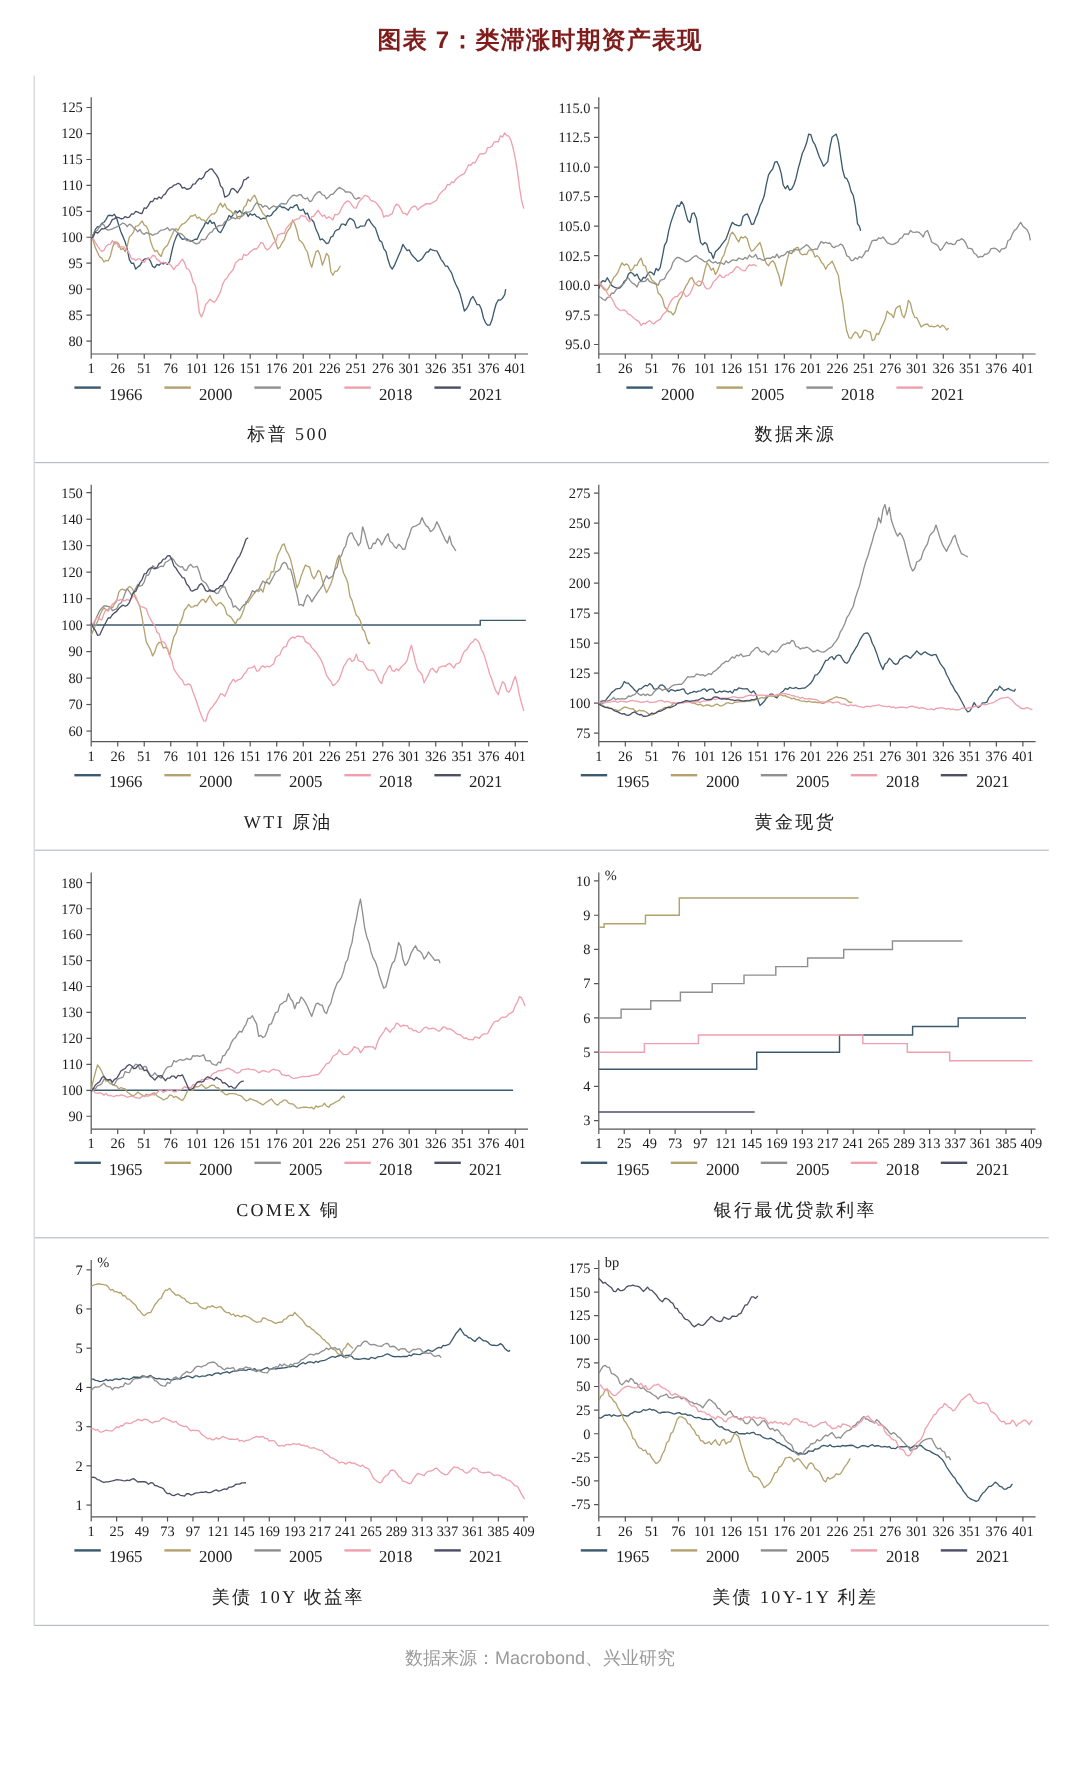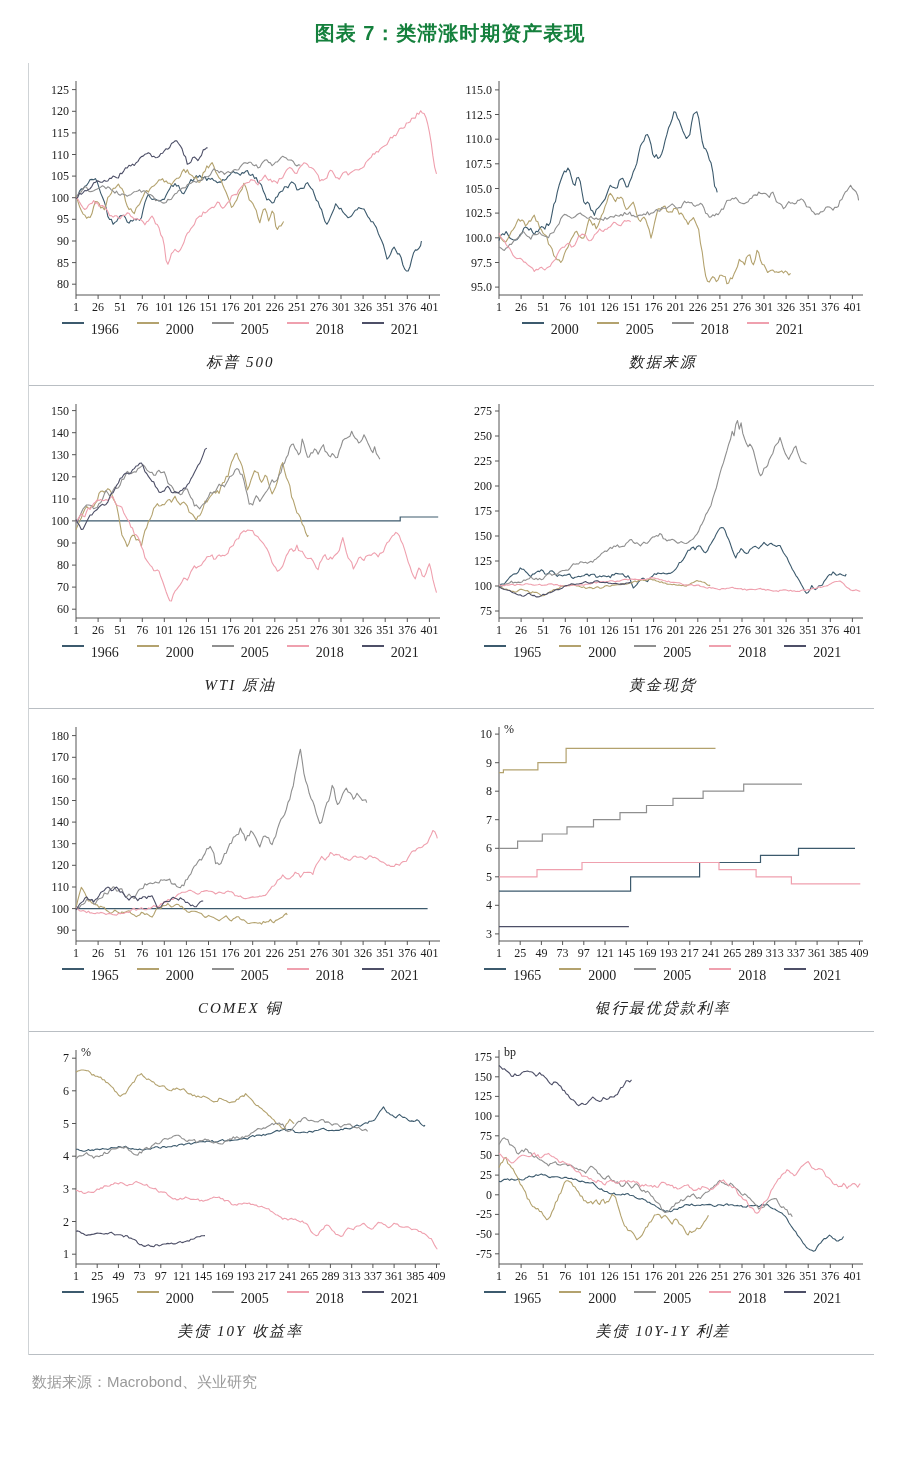--- a/index.html
+++ b/index.html
@@ -1,29 +1,29 @@
 <!DOCTYPE html>
 <html><head>
 <meta charset="utf-8">
 <style>
   html,body{margin:0;padding:0;background:#fff}
   body{width:900px;font-family:"Liberation Serif","DejaVu Serif",serif;color:#222}
   .page{width:900px;overflow:hidden}
   .title{text-align:center;font-family:"Liberation Sans","DejaVu Sans",sans-serif;
-         font-weight:bold;font-size:20px;color:#15803d;padding:20px 0 16px;letter-spacing:1px}
+         font-weight:bold;font-size:20px;color:#7f1d1d;padding:20px 0 16px;letter-spacing:1px}
   .grid{margin:0 26px 0 28px;border-left:1px solid #cfd3d6}
   .row{display:flex;border-bottom:1px solid #b9bec3;padding:8px 0 0}
   .cell{width:50%;display:flex;flex-direction:column;align-items:center;margin:0;padding:0}
   svg.plot{display:block}
   .tl{font-size:12px;fill:#1c1c1c;font-family:"Liberation Serif","DejaVu Serif",serif}
   .legend{display:flex;justify-content:center;align-items:center;font-size:14px;margin-top:1px;color:#222}
   .legend .it{display:flex;align-items:flex-start;margin:0 9px}
   .legend .dash{display:inline-block;width:22px;height:2px;margin-right:7px}
-  .caption{font-style:italic;font-size:15px;margin:15px 0 13px;letter-spacing:2px}
-  .footer{text-align:left;color:#9a9a9a;font-size:15px;margin:18px 32px 0;
+  .caption{font-size:15px;margin:15px 0 13px;letter-spacing:2px}
+  .footer{text-align:center;color:#9a9a9a;font-size:15px;margin:18px 32px 0;
           font-family:"Liberation Sans","DejaVu Sans",sans-serif}
   .brand{display:flex;justify-content:flex-end;align-items:center;margin:12px 16px 16px;color:#d0d0d0}
   .gbox{width:19px;height:19px;border:3px solid #d2d2d2;border-radius:5px;position:relative;margin-right:6px}
   .gbox::after{content:"";position:absolute;right:-3px;top:6px;width:9px;height:5px;background:#fff}
   .gbox::before{content:"";position:absolute;right:1px;top:8px;width:5px;height:7px;background:#d2d2d2}
   .btext{font-size:21px;font-weight:bold;font-family:"Liberation Sans","DejaVu Sans",sans-serif;letter-spacing:2px}
 </style>
 </head>
 <body>
 

